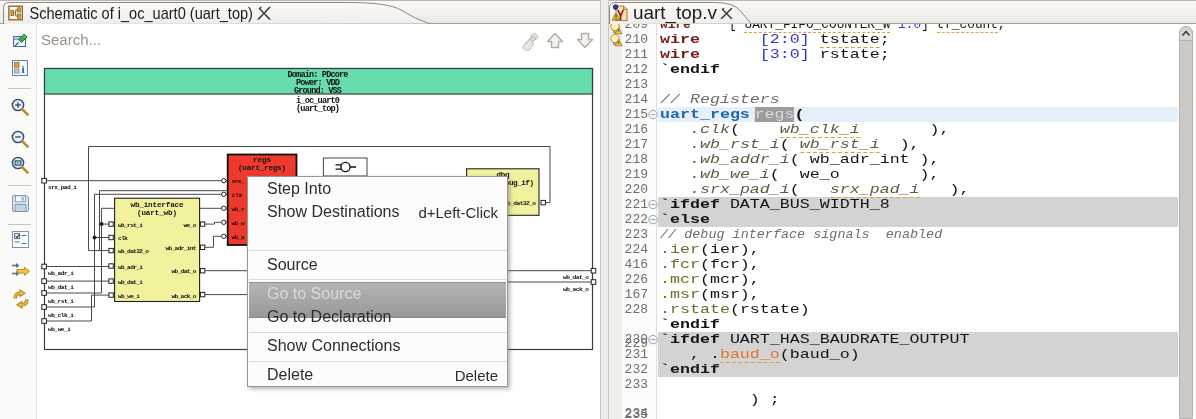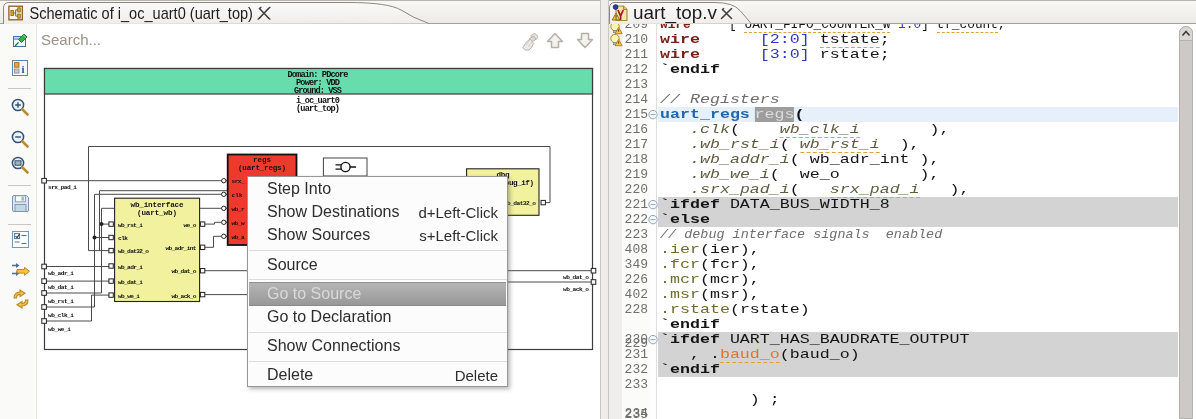--- a/index.html
+++ b/index.html
@@ -302,24 +302,24 @@
     <div class="lnum" style="top:92.1px;">214</div>
     <div class="lnum" style="top:107.1px;">215</div>
     <div class="lnum" style="top:122.1px;">216</div>
     <div class="lnum" style="top:137.1px;">217</div>
     <div class="lnum" style="top:152.1px;">218</div>
     <div class="lnum" style="top:167.1px;">219</div>
     <div class="lnum" style="top:182.1px;">220</div>
     <div class="lnum" style="top:197.1px;">221</div>
     <div class="lnum" style="top:212.1px;">222</div>
     <div class="lnum" style="top:227.1px;">223</div>
-    <div class="lnum" style="top:242.1px;">408</div>
-    <div class="lnum" style="top:257.1px;">349</div>
+    <div class="lnum" style="top:242.1px;">224</div>
+    <div class="lnum" style="top:257.1px;">416</div>
     <div class="lnum" style="top:272.1px;">226</div>
-    <div class="lnum" style="top:287.1px;">402</div>
+    <div class="lnum" style="top:287.1px;">167</div>
     <div class="lnum" style="top:302.1px;">228</div>
     <div class="lnum" style="top:336px;">229</div>
     <div class="lnum" style="top:332.1px;">230</div>
     <div class="lnum" style="top:347.1px;">231</div>
     <div class="lnum" style="top:362.1px;">232</div>
     <div class="lnum" style="top:377.1px;">233</div>
     <div class="lnum" style="top:406px;">234</div>
     <div class="lnum" style="top:407.1px;">235</div>
   </div>
   <svg class="abs" style="left:0;top:0;" width="60" height="419">
@@ -411,30 +411,26 @@
 </div>
 
 <div id="cmenu">
   <div class="mi" style="top:1px;">
         <span class="t">Step Into</span>
       </div>
   <div class="mi" style="top:24px;">
         <span class="t">Show Destinations</span>
         <span class="k">d+Left-Click</span>
       </div>
-  <div class="mi" style="top:47.1px;">
-        <span class="t">Show Sources</span>
-        <span class="k">s+Left-Click</span>
-      </div>
   <div class="msep" style="top:73px;"></div>
   <div class="mi" style="top:77px;">
         <span class="t">Source</span>
       </div>
   <div class="msep" style="top:102px;"></div>
-  <div class="mi" id="mhl" style="top:105px;height:24px;">
+  <div class="mi" id="mhl" style="top:105px;height:36px;">
         <span class="t">Go to Source</span>
       </div>
   <div class="mi" style="top:129px;">
         <span class="t">Go to Declaration</span>
       </div>
   <div class="msep" style="top:155px;"></div>
   <div class="mi" style="top:158px;">
         <span class="t">Show Connections</span>
       </div>
   <div class="msep" style="top:184px;"></div>

